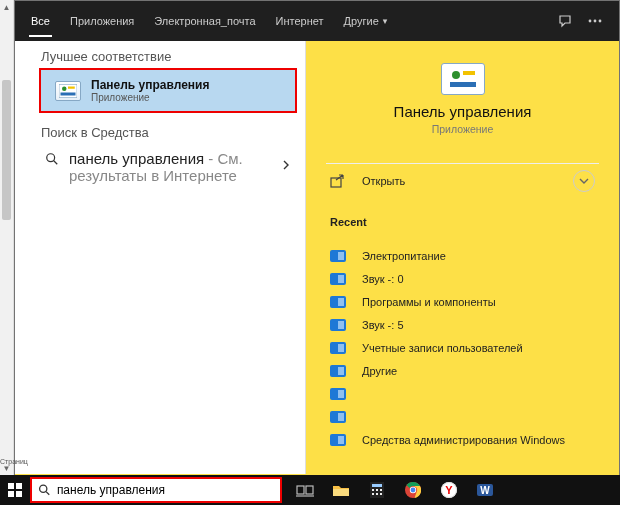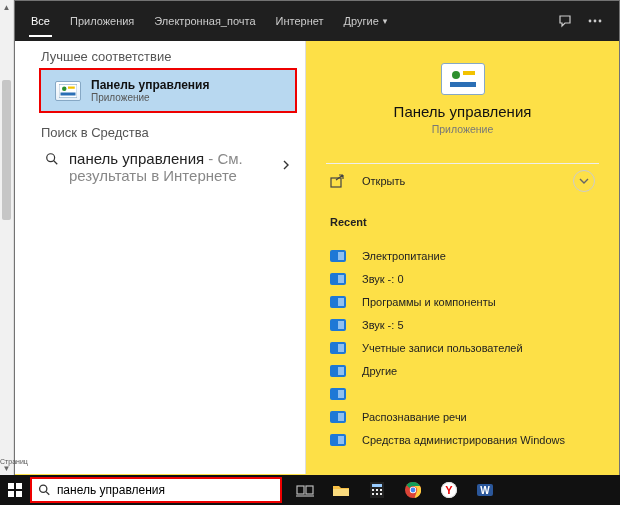--- a/index.html
+++ b/index.html
@@ -182,21 +182,20 @@
           </div>
         <div class="recent-item">
             <div class="r-icon"></div>
             <span>Другие</span>
           </div>
         <div class="recent-item">
             <div class="r-icon"></div>
           </div>
         <div class="recent-item">
             <div class="r-icon"></div>
-            <span>Распознавание речи</span>
           </div>
         <div class="recent-item">
             <div class="r-icon"></div>
             <span>Средства администрирования Windows</span>
           </div>
       </div>
     </div>
   </div>
 </div>
 

